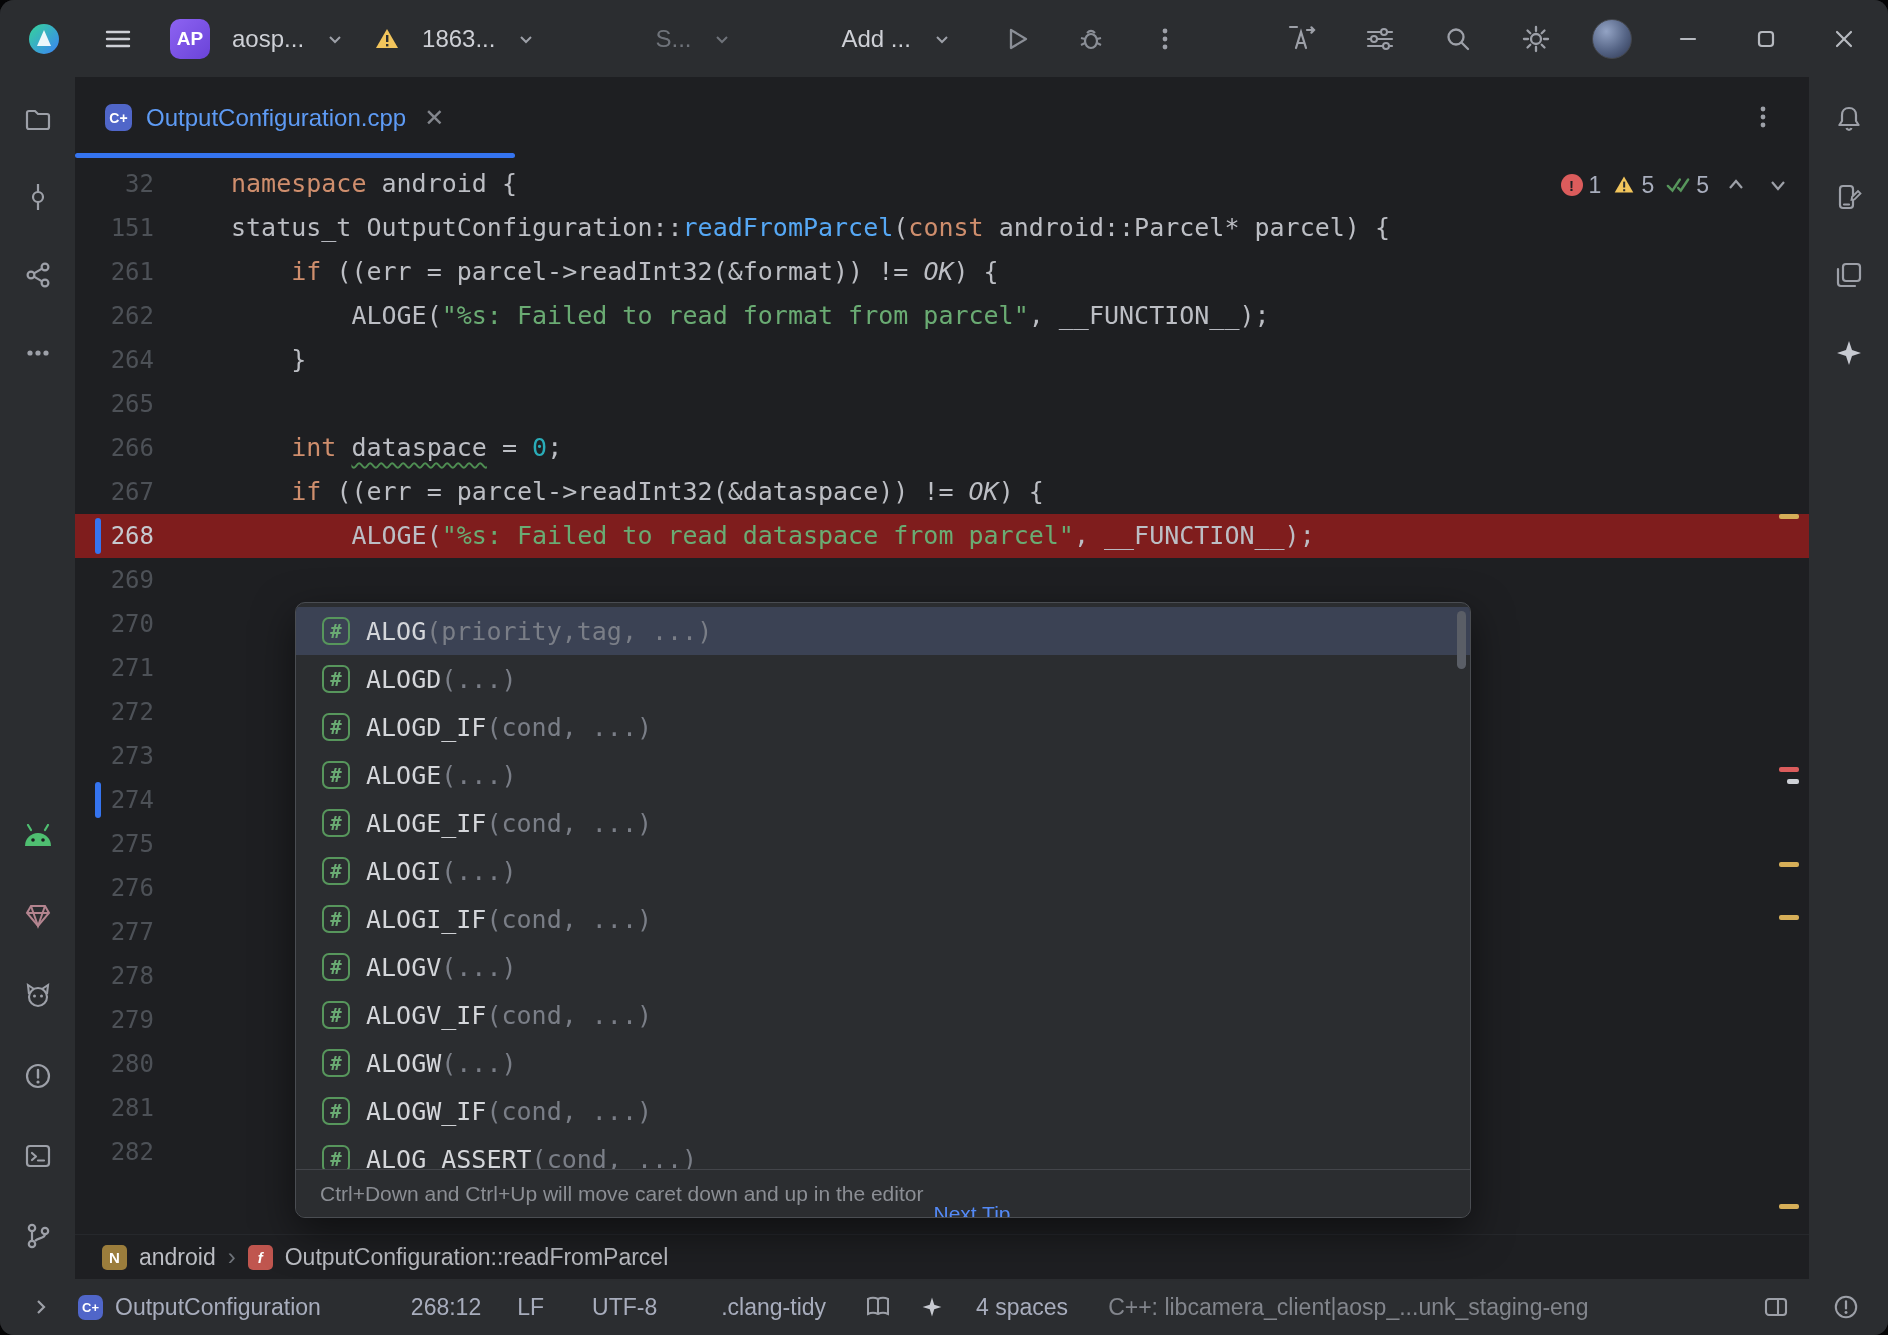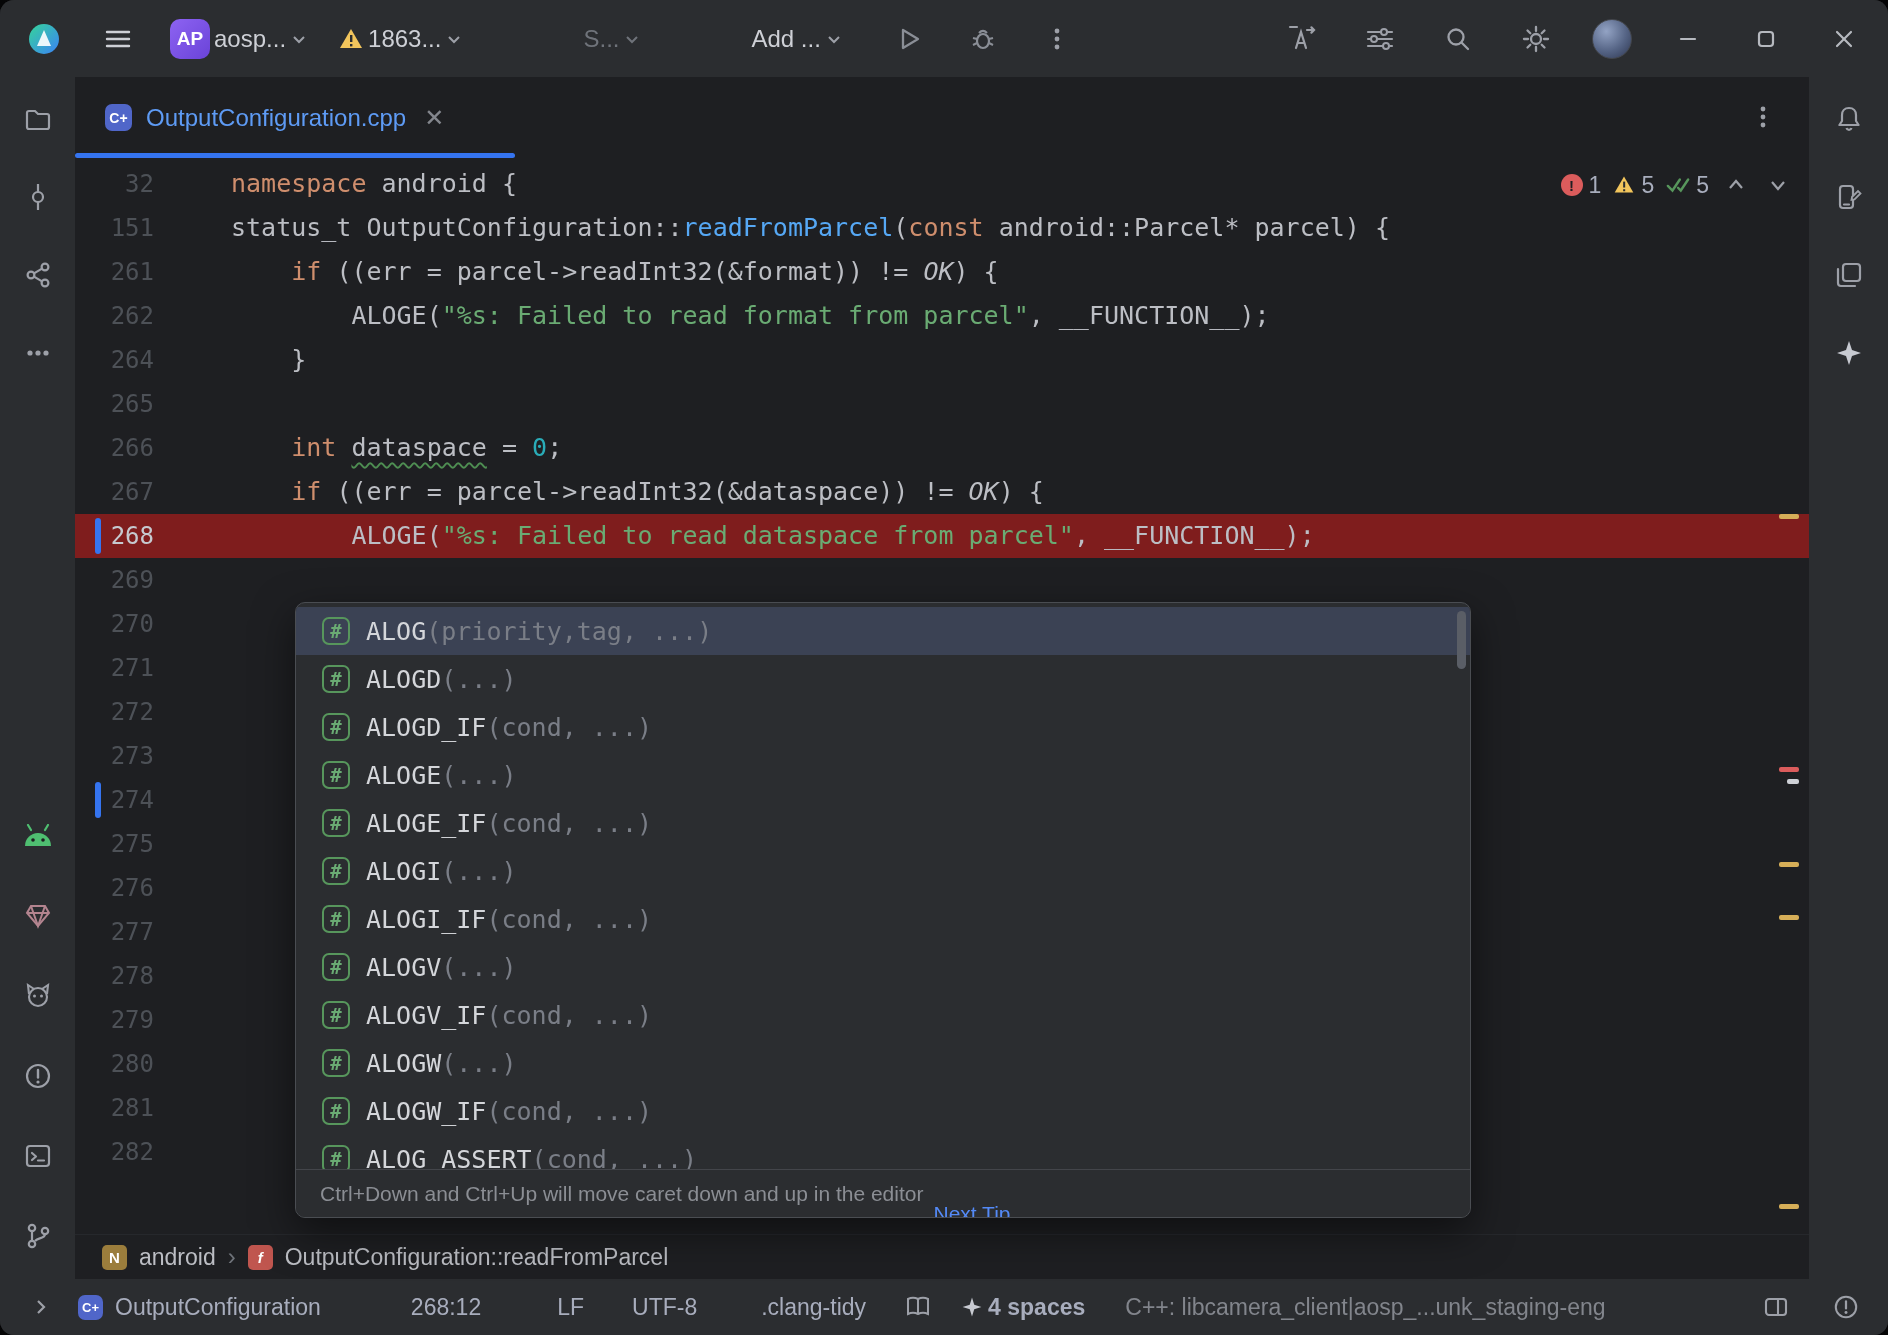--- a/index.html
+++ b/index.html
@@ -2,21 +2,21 @@
 <html><head>
 <meta charset="utf-8">
 <style>
   *{margin:0;padding:0;box-sizing:border-box;}
   html,body{width:1888px;height:1335px;background:#050506;font-family:"Liberation Sans",sans-serif;}
   .window{position:absolute;inset:0;background:#1e1f22;border-radius:14px;overflow:hidden;}
 
   
   .titlebar{position:absolute;top:0;left:0;right:0;height:77px;background:#2b2d30;display:flex;align-items:center;padding:0 22px;z-index:20;}
   .tb-left{display:flex;align-items:center;gap:30px;}
-  .tb-group{display:flex;align-items:center;gap:4px;cursor:default;}
+  .tb-group{display:flex;align-items:center;gap:22px;cursor:default;}
   .tb-text{font-size:24px;color:#ced0d6;}
   .tb-text.dim{color:#6f737a;}
   .badge-ap{width:40px;height:40px;border-radius:10px;background:linear-gradient(135deg,#8d63f2,#6a43d8);color:#fff;font-weight:bold;font-size:19px;display:flex;align-items:center;justify-content:center;}
   .icon-btn{width:44px;height:44px;border-radius:8px;display:flex;align-items:center;justify-content:center;}
   .tb-right{margin-left:auto;display:flex;align-items:center;gap:34px;}
   .avatar{width:40px;height:40px;border-radius:50%;background:radial-gradient(circle at 35% 30%,#93a3c4,#556485 55%,#2d3650);border:1px solid #44474d;}
   svg{display:block;}
 
   
   .left-rail{position:absolute;left:0;top:77px;bottom:56px;width:75px;background:#2b2d30;display:flex;flex-direction:column;align-items:center;padding:18px 0 19px;z-index:15;}
@@ -617,35 +617,35 @@
     <span class="icon-btn" style="width:30px;height:30px;">
       <svg width="18" height="18" viewBox="0 0 18 18">
           <polyline points="6,3 12,9 6,15" fill="none" stroke="#9da0a8" stroke-width="2.2"></polyline>
         </svg>
     </span>
     <span class="sb-file">
       <span class="cpp-badge" style="width:25px;height:25px;font-size:13px;">C+</span>
       <span class="sb-item">OutputConfiguration</span>
     </span>
     <span class="sb-item" style="margin-left:90px;">268:12</span>
-    <span class="sb-item" style="margin-left:76px;">LF</span>
+    <span class="sb-item" style="margin-left:36px;">LF</span>
     <span class="sb-item" style="margin-left:48px;">UTF-8</span>
     <span class="sb-item" style="margin-left:64px;">.clang-tidy</span>
     <span class="icon-btn" style="margin-left:36px;width:32px;height:32px;">
       <svg width="26" height="26" viewBox="0 0 26 26">
           <path d="M3 5 c3.3-1.6 6.7-1.6 10 0 3.3-1.6 6.7-1.6 10 0 v15 c-3.3-1.6-6.7-1.6-10 0 -3.3-1.6-6.7-1.6-10 0 z" fill="none" stroke="#9da0a8" stroke-width="2"></path>
           <line x1="13" y1="5" x2="13" y2="20" stroke="#9da0a8" stroke-width="2"></line>
         </svg>
     </span>
     <span class="icon-btn" style="margin-left:22px;width:32px;height:32px;">
       <svg width="24" height="24" viewBox="0 0 28 28">
           <path d="M14 3 L16.6 11.4 L25 14 L16.6 16.6 L14 25 L11.4 16.6 L3 14 L11.4 11.4 Z" fill="#c7cad1"></path>
         </svg>
     </span>
-    <span class="sb-item" style="font-weight:bold;">4 spaces</span>
+    <span class="sb-item" style="margin-left:28px;">4 spaces</span>
     <span class="sb-item sb-dim" style="margin-left:40px;">C++: libcamera_client|aosp_...unk_staging-eng</span>
     <span class="sb-right">
       <span class="icon-btn" style="width:32px;height:32px;">
         <svg width="26" height="26" viewBox="0 0 26 26">
             <rect x="3" y="5" width="20" height="16" rx="3" fill="none" stroke="#9da0a8" stroke-width="2.1"></rect>
             <line x1="15" y1="5" x2="15" y2="21" stroke="#9da0a8" stroke-width="2.1"></line>
           </svg>
       </span>
       <span class="icon-btn" style="width:32px;height:32px;">
         <svg width="26" height="26" viewBox="0 0 28 28">

